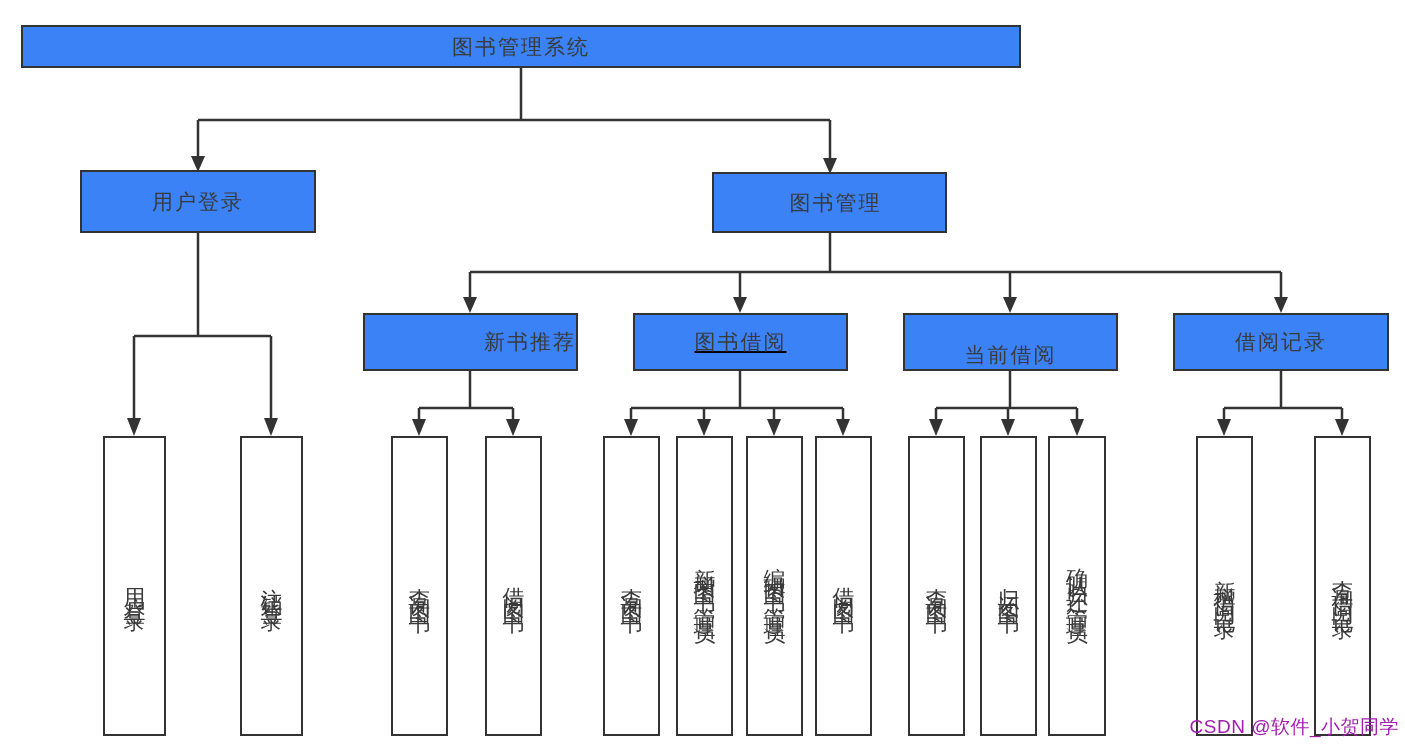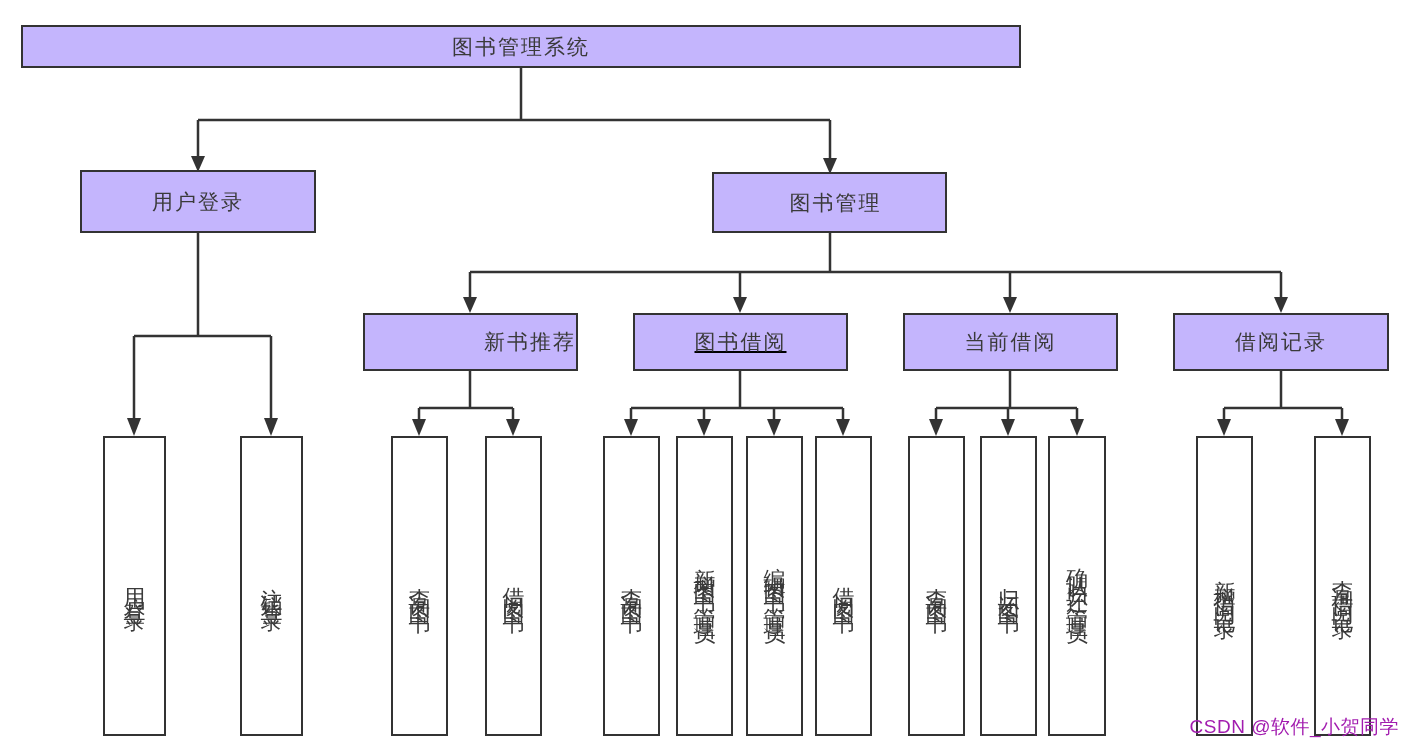--- a/index.html
+++ b/index.html
@@ -8,21 +8,21 @@
     width: 1405px;
     height: 747px;
     background: #ffffff;
     font-family: "Liberation Sans", sans-serif;
     overflow: hidden;
   }
   svg.wires { position: absolute; left: 0; top: 0; }
   .hbox {
     position: absolute;
     box-sizing: border-box;
-    background: #c4b5fd;
+    background: #3b82f6;
     border: 2px solid #333333;
     display: flex;
     align-items: center;
     justify-content: center;
   }
   .hbox .label {
     font-size: 21px;
     color: #3a3a3a;
     letter-spacing: 2px;
     white-space: nowrap;
@@ -119,21 +119,21 @@
   <div class="hbox" style="left:712px; top:172px; width:235px; height:61px;padding-left:12px;">
     <span class="label">图书管理</span>
   </div>
 
   <div class="hbox" style="left:363px; top:313px; width:215px; height:58px;justify-content:flex-end;">
     <span class="label">新书推荐</span>
   </div>
   <div class="hbox" style="left:633px; top:313px; width:215px; height:58px;text-decoration:underline;">
     <span class="label">图书借阅</span>
   </div>
-  <div class="hbox" style="left:903px; top:313px; width:215px; height:58px;">
+  <div class="hbox" style="left:903px; top:313px; width:215px; height:58px;align-items:flex-end;">
     <span class="label">当前借阅</span>
   </div>
   <div class="hbox" style="left:1173px; top:313px; width:216px; height:58px;">
     <span class="label">借阅记录</span>
   </div>
 
   <div class="vbox" style="left:103px; top:436px; width:63px; height:300px;">
     <span class="vtext">用户登录</span>
   </div>
   <div class="vbox" style="left:240px; top:436px; width:63px; height:300px;">

